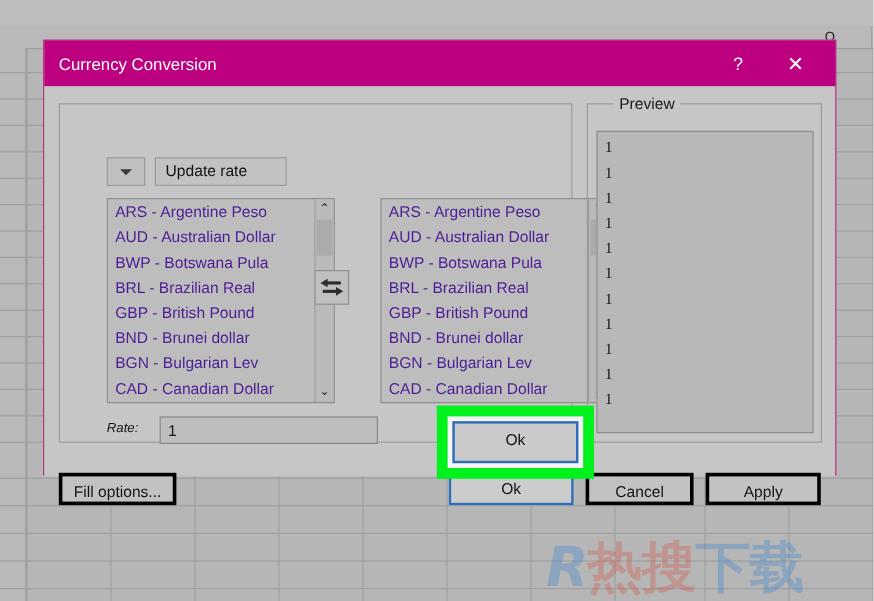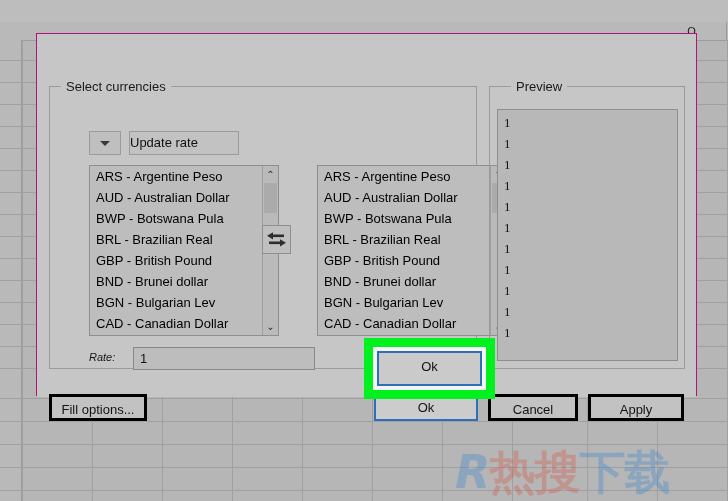--- a/index.html
+++ b/index.html
@@ -179,20 +179,21 @@
   .update-rate-btn {
     position: absolute;
     left: 92px; top: 59px;
     width: 110px; height: 24px;
     background: #c2c2c2;
     border: 1px solid #9b9b9b;
     box-sizing: border-box;
     font-size: 13px;
     color: #111;
     line-height: 22px;
+    padding-left: 8px;
     cursor: default;
   }
 
   
   .listbox {
     position: absolute;
     top: 93px;
     width: 190px;
     height: 171px;
     background: #bdbdbd;
@@ -205,21 +206,21 @@
   .list-items {
     position: absolute;
     left: 0; top: 0;
     width: 172px;
   }
   .list-item {
     height: 21px;
     line-height: 21px;
     padding-left: 6px;
     font-size: 13px;
-    color: #000000;
+    color: #4c1d95;
     white-space: nowrap;
     cursor: default;
   }
   .list-scrollbar {
     position: absolute;
     right: 0; top: 0;
     width: 16px;
     height: 169px;
     background: #bababa;
     border-left: 1px solid #9e9e9e;
@@ -402,25 +403,29 @@
   <div class="grid-h" style="top:444px;"></div>
   <div class="grid-h" style="top:467px;"></div>
   <div class="grid-h" style="top:490px;"></div>
 
   <div class="watermark">
     <span class="wm-r">R</span><span class="wm-red">热搜</span><span class="wm-blue">下载</span>
   </div>
 
   <div id="dialog">
 
+    <div class="titlebar">
+      <div class="title-text">Currency Conversion</div>
+      <div class="title-btn help">?</div>
+      <div class="title-btn close">✕</div>
+    </div>
 
     <div class="dialog-body">
 
       <div class="groupbox" id="group-select"></div>
-      <div class="groupbox-label" style="left:24px; top:7px;">Select currencies</div>
 
       <div class="dropdown-btn">
         <span class="caret"></span>
       </div>
       <div class="update-rate-btn">Update rate</div>
 
       <div class="listbox" id="list-left">
         <div class="list-items" id="left-items">
             <div class="list-item">ARS - Argentine Peso</div>
             <div class="list-item">AUD - Australian Dollar</div>

